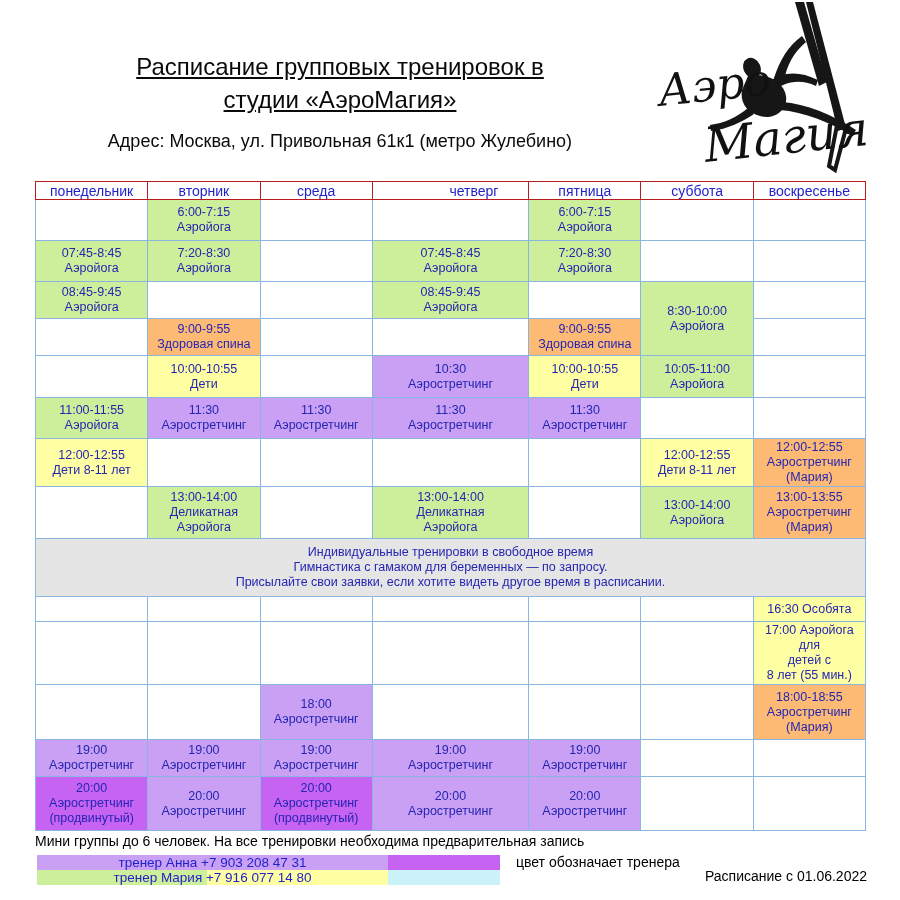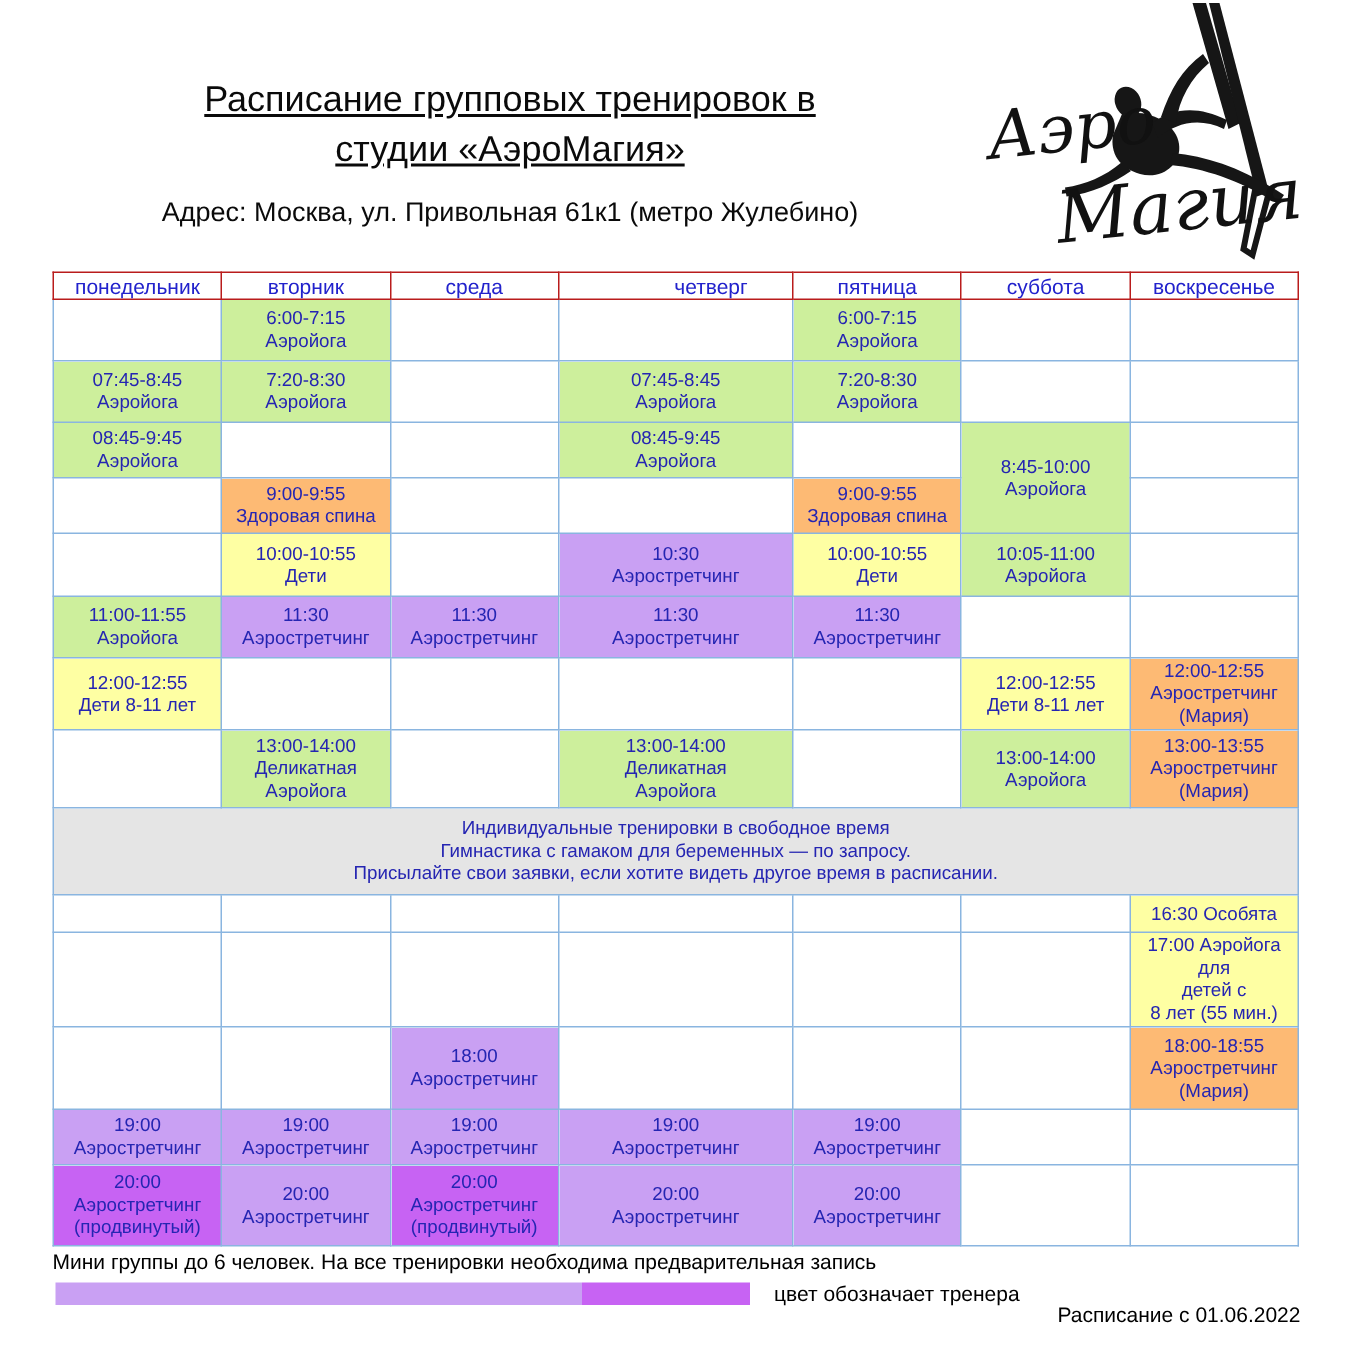--- a/index.html
+++ b/index.html
@@ -123,21 +123,21 @@
           <div>Аэройога</div>
         </td>
         <td class="bg-w"></td>
         <td class="bg-w"></td>
         <td class="bg-g">
           <div>08:45-9:45</div>
           <div>Аэройога</div>
         </td>
         <td class="bg-w"></td>
         <td class="bg-g" rowspan="2">
-          <div>8:45-10:00</div>
+          <div>8:30-10:00</div>
           <div>Аэройога</div>
         </td>
         <td class="bg-w"></td>
       </tr>
       <tr style="height: 37px;">
         <td class="bg-w"></td>
         <td class="bg-c">
           <div>9:00-9:55</div>
           <div>Здоровая спина</div>
         </td>
@@ -336,18 +336,25 @@
       </tr>
     </tbody>
 </table>
 
 <div class="mini">Мини группы до 6 человек. На все тренировки необходима предварительная запись</div>
 
 <div class="legend">
     <div class="legend-row">
       <div class="legend-seg" style="width: 351px; background: rgb(201, 160, 243);"></div>
       <div class="legend-seg" style="width: 112px; background: rgb(199, 99, 243);"></div>
+      <div class="legend-label">тренер Анна +7 903 208 47 31</div>
+    </div>
+    <div class="legend-row">
+      <div class="legend-seg" style="width: 170px; background: rgb(205, 239, 156);"></div>
+      <div class="legend-seg" style="width: 181px; background: rgb(254, 255, 163);"></div>
+      <div class="legend-seg" style="width: 112px; background: rgb(204, 242, 249);"></div>
+      <div class="legend-label">тренер Мария +7 916 077 14 80</div>
     </div>
   </div>
 
 <div class="legend-caption">цвет обозначает тренера</div>
 
 <div class="valid-from">Расписание с 01.06.2022</div>
 
 </body></html>

